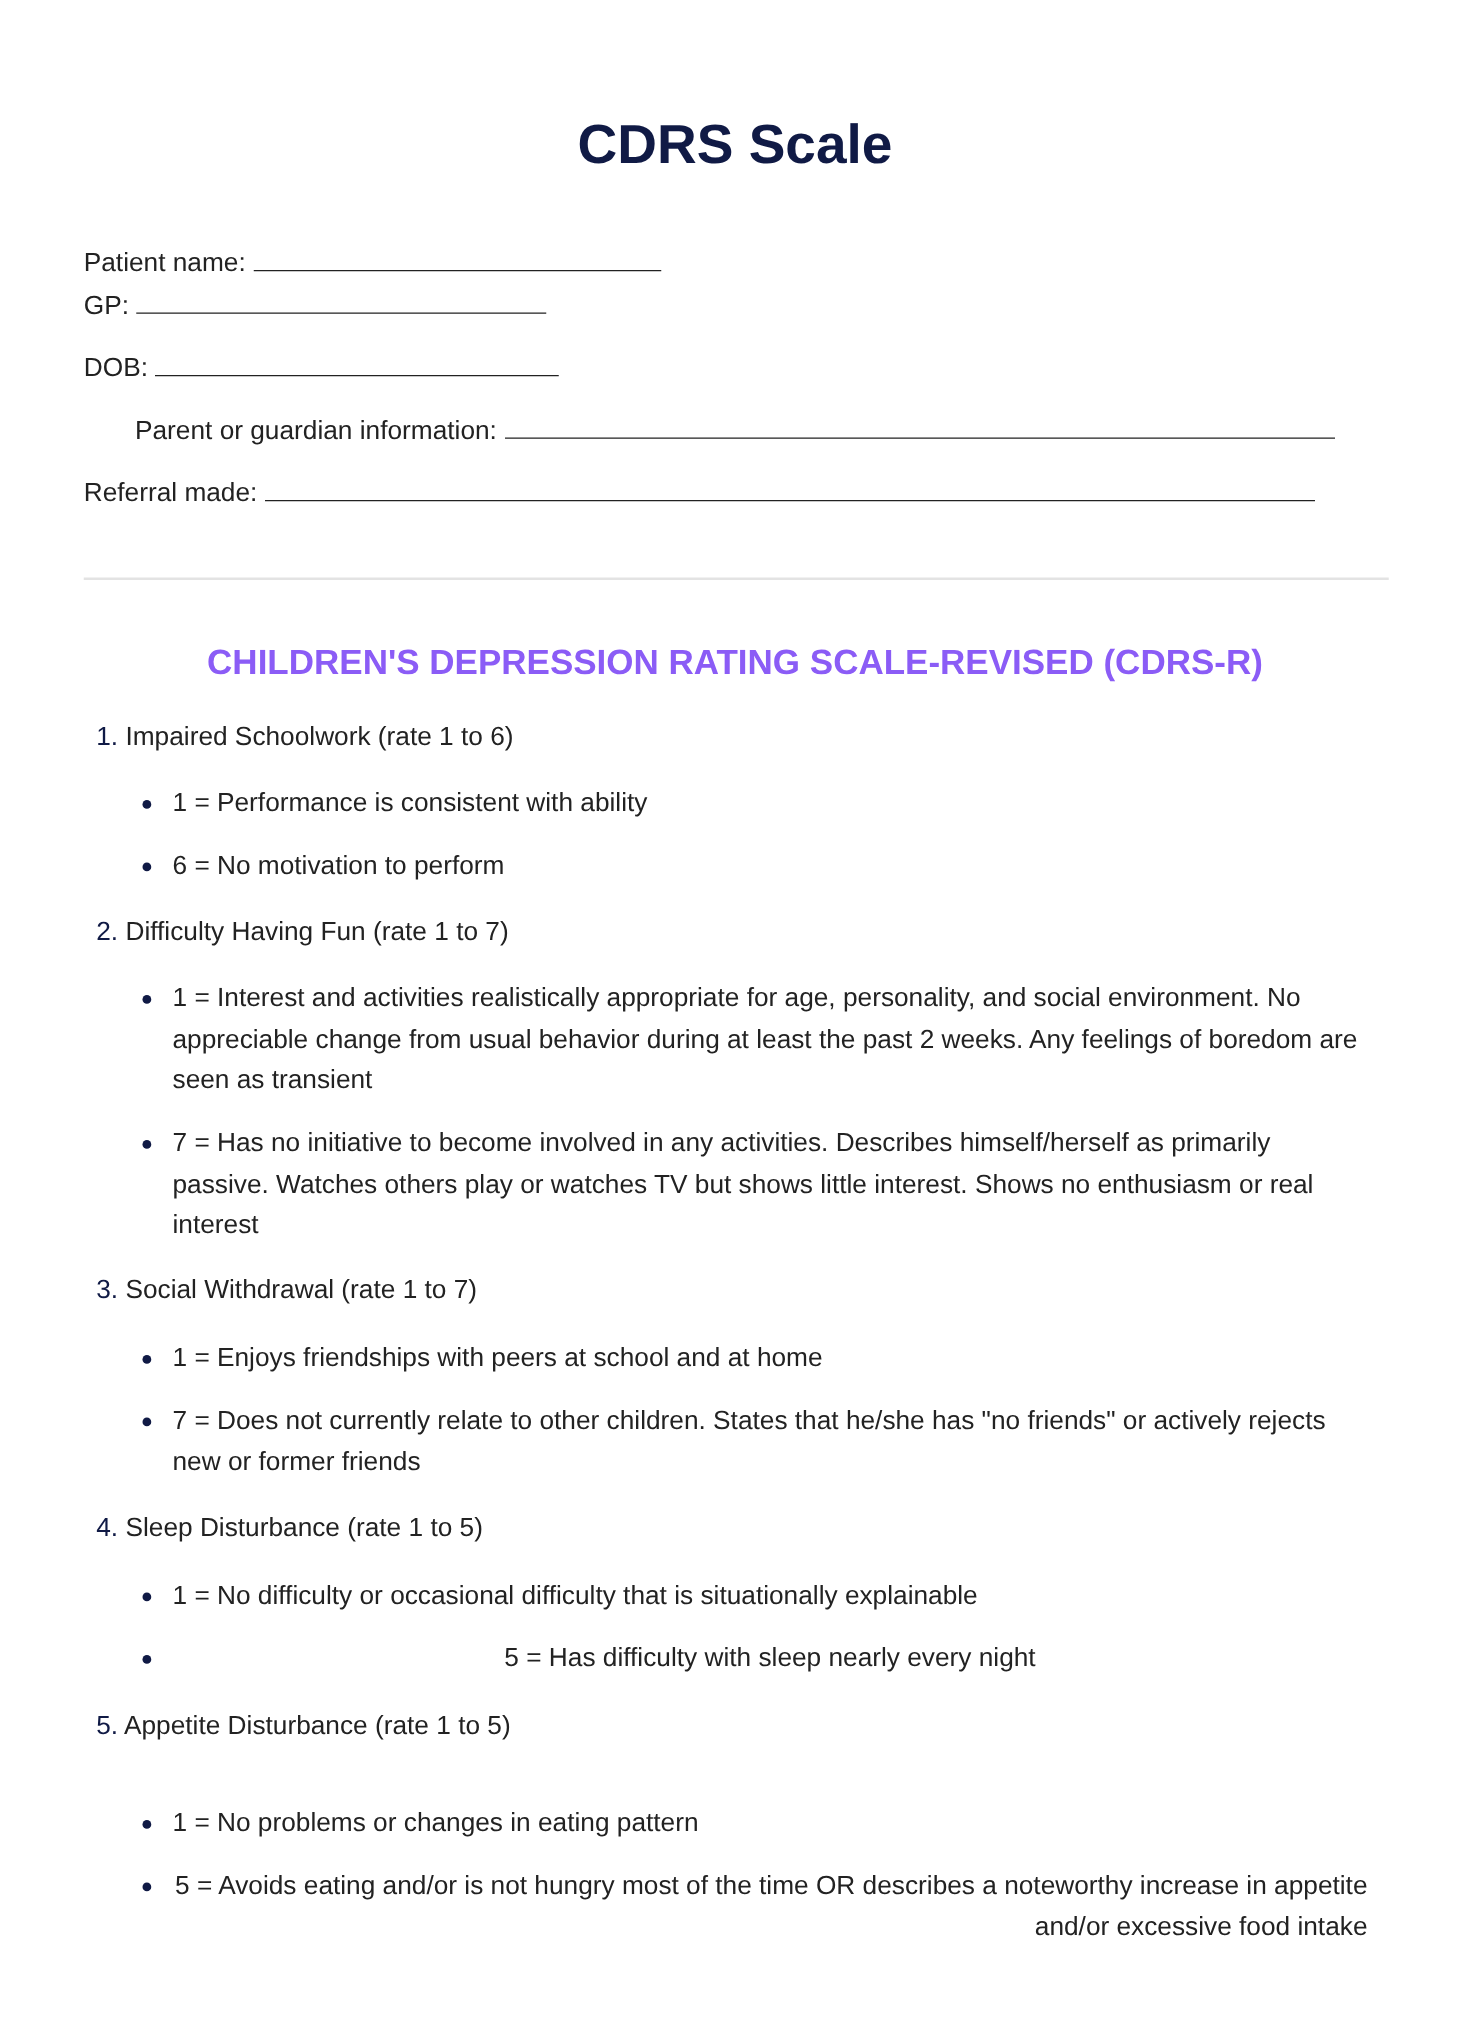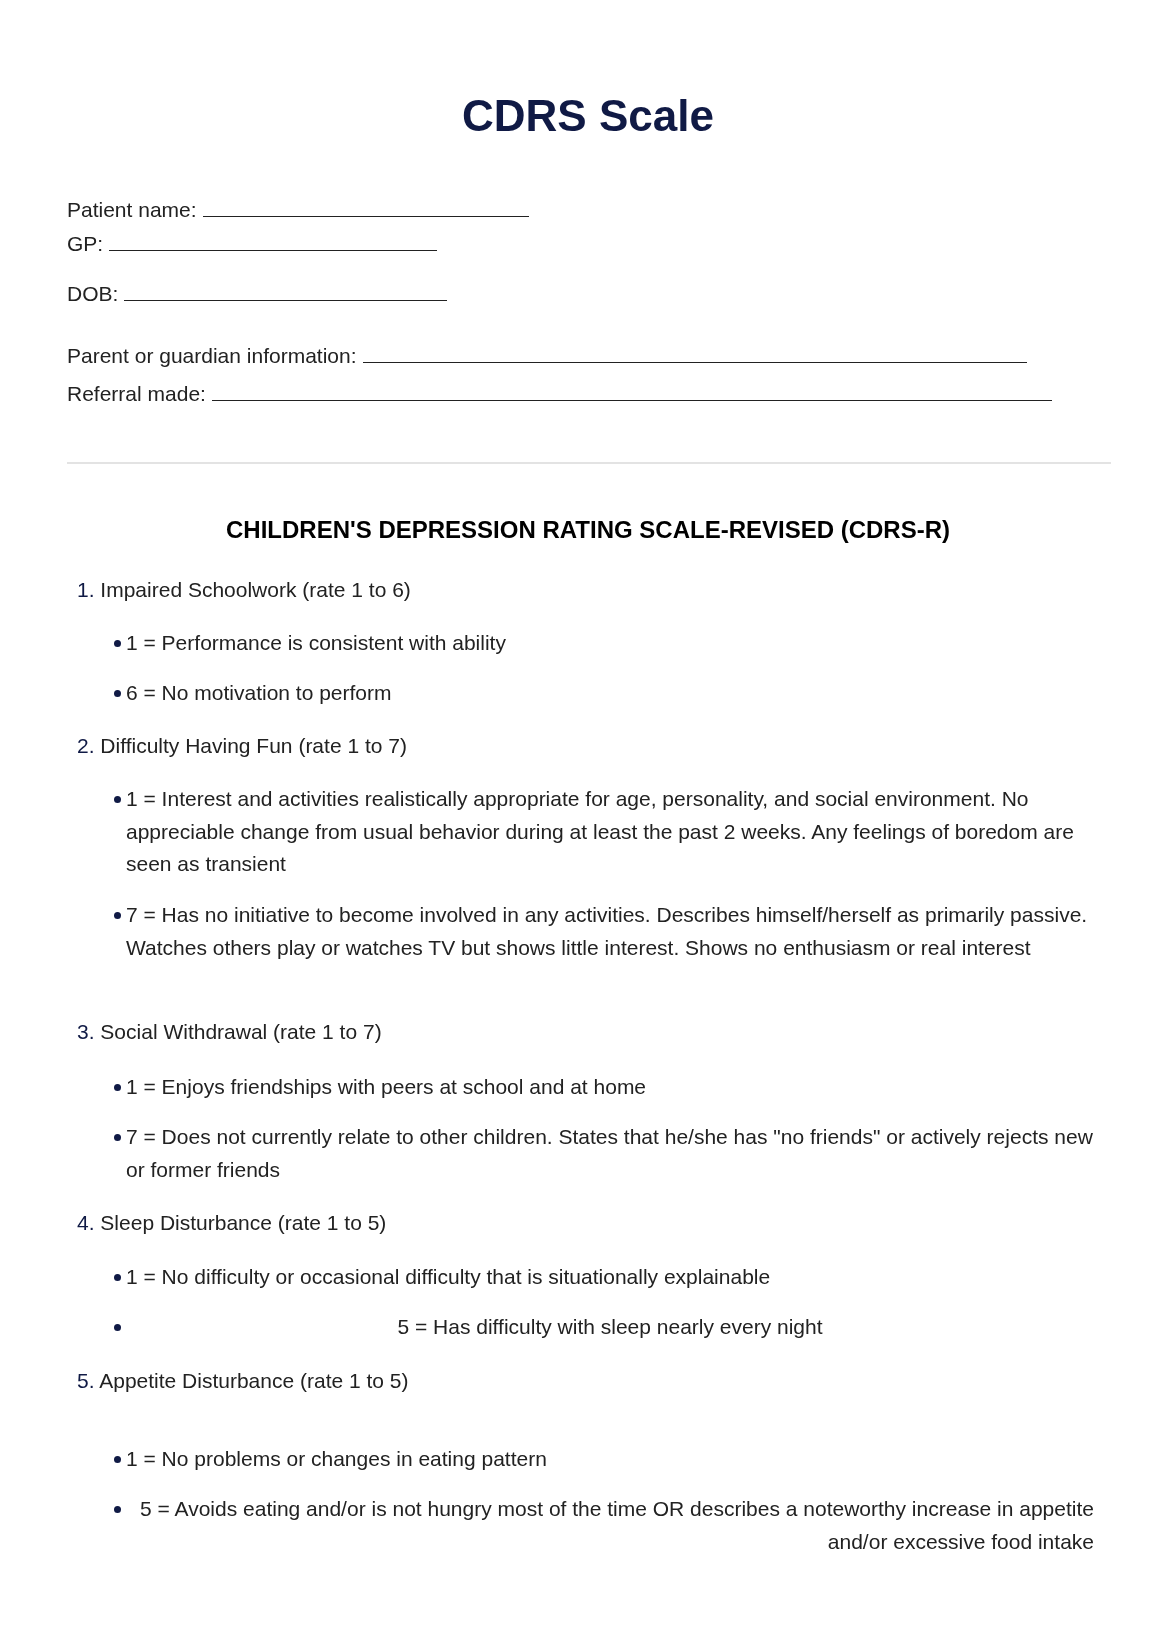--- a/index.html
+++ b/index.html
@@ -56,23 +56,23 @@
       width: 1044px;
       height: 0;
       border-top: 2px solid #e3e3e3;
     }
     .section-heading {
       position: absolute;
       left: 0;
       width: 1176px;
       top: 515px;
       text-align: center;
-      font-size: 24px;
+      font-size: 28px;
       font-weight: bold;
-      color: #000000;
+      color: #8b5cf6;
       margin: 0;
       line-height: 30px;
     }
     .item {
       position: absolute;
       left: 77px;
       font-size: 21px;
       line-height: 32px;
       color: #222222;
     }
@@ -91,40 +91,40 @@
       position: absolute;
       left: 0;
       top: 13px;
       width: 7px;
       height: 7px;
       border-radius: 50%;
       background: #101a45;
     }
     .bullet .text {
       display: block;
-      margin-left: 12px;
+      margin-left: 24px;
     }
   </style>
 </head>
 <body>
 
 <div class="page">
 
   <h1 class="title">CDRS Scale</h1>
 
   <div class="field" style="top:196px;">
     <span>Patient name:</span><span class="blank" style="width:326px;"></span>
   </div>
   <div class="field" style="top:230px;">
     <span>GP:</span><span class="blank" style="width:328px;"></span>
   </div>
   <div class="field" style="top:280px;">
     <span>DOB:</span><span class="blank" style="width:323px;"></span>
   </div>
-  <div class="field" style="top:342px;">
+  <div class="field" style="top:330px;margin-left:41px;">
     <span>Parent or guardian information:</span><span class="blank" style="width:664px;"></span>
   </div>
   <div class="field" style="top:380px;">
     <span>Referral made:</span><span class="blank" style="width:840px;"></span>
   </div>
 
   <div class="divider"></div>
 
   <h2 class="section-heading">CHILDREN'S DEPRESSION RATING SCALE-REVISED (CDRS-R)</h2>
 

